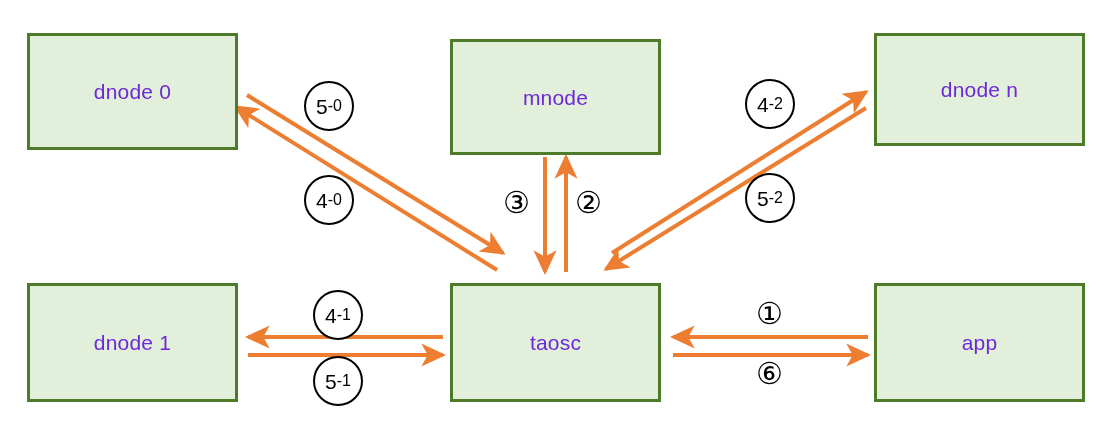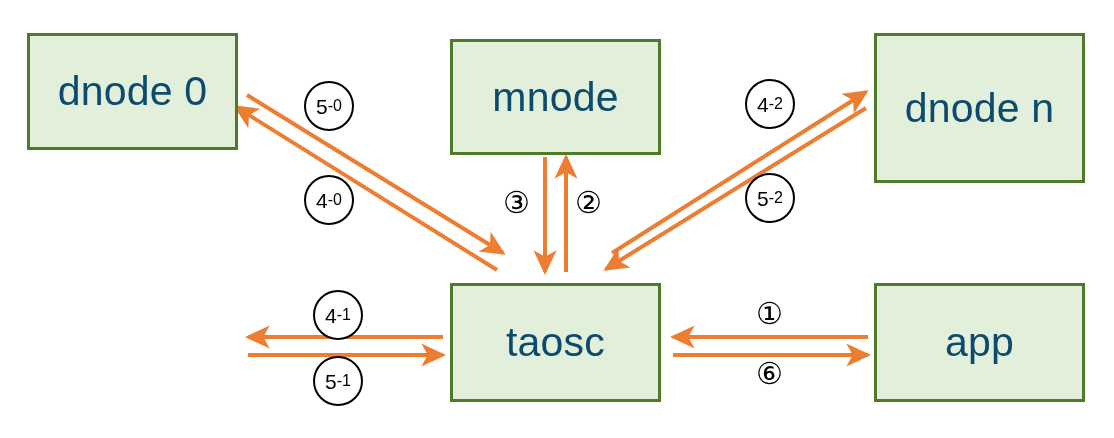--- a/index.html
+++ b/index.html
@@ -28,22 +28,22 @@
     position: absolute;
     box-sizing: border-box;
     background: #e2efda;
     border: 3px solid #4e7b2a;
     display: flex;
     align-items: center;
     justify-content: center;
   }
   .node-label {
     font-family: "Liberation Sans", sans-serif;
-    font-size: 41px;
-    color: #0c4a6e;
+    font-size: 21px;
+    color: #6d28d9;
     letter-spacing: 0.2px;
     line-height: 1;
     white-space: nowrap;
   }
   .edge-badge {
     position: absolute;
     box-sizing: border-box;
     border: 2.6px solid #000000;
     border-radius: 50%;
     background: #ffffff;
@@ -107,24 +107,27 @@
   </svg>
 
   <div class="node-box" style="left:27px; top:33px; width:211px; height:117px;">
     <span class="node-label">dnode 0</span>
   </div>
 
   <div class="node-box" style="left:450px; top:39px; width:211px; height:116px;">
     <span class="node-label">mnode</span>
   </div>
 
-  <div class="node-box" style="left:874px; top:33px; width:211px; height:150px;">
+  <div class="node-box" style="left:874px; top:33px; width:211px; height:113px;">
     <span class="node-label">dnode n</span>
   </div>
 
+  <div class="node-box" style="left:27px; top:283px; width:211px; height:119px;">
+    <span class="node-label">dnode 1</span>
+  </div>
 
   <div class="node-box" style="left:874px; top:283px; width:211px; height:119px;">
     <span class="node-label">app</span>
   </div>
 
   <div class="node-box" style="left:450px; top:283px; width:211px; height:119px;">
     <span class="node-label">taosc</span>
   </div>
 
   <div class="edge-badge" style="left:304px; top:81px; width:50px; height:50px;">

